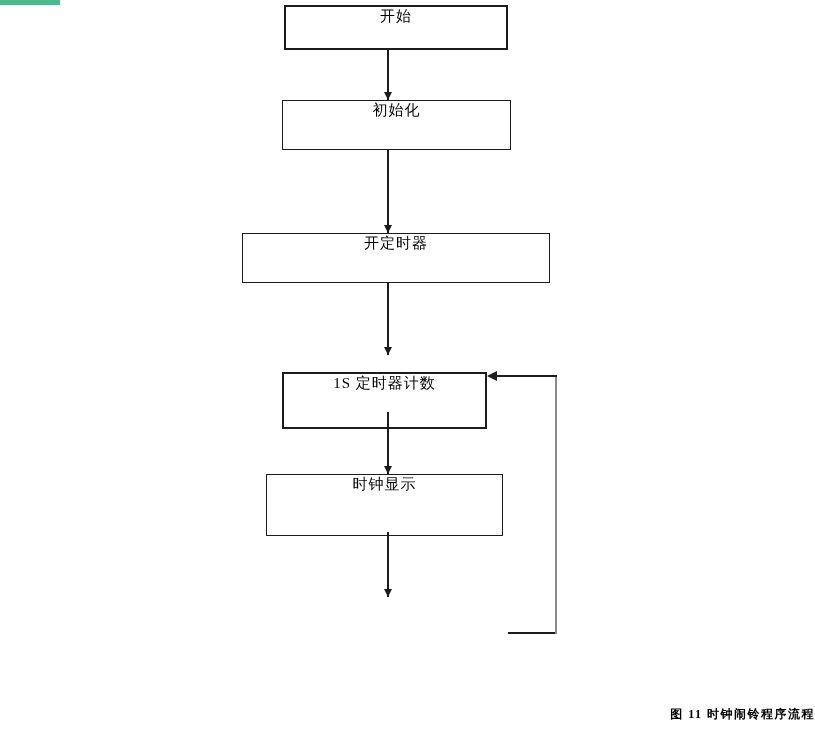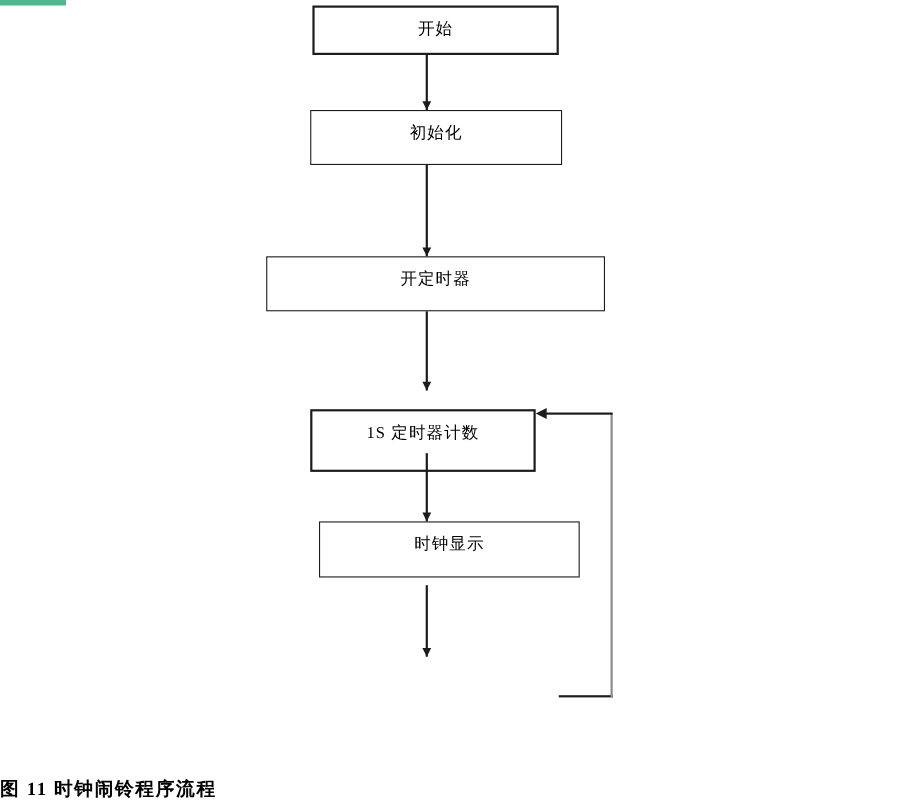--- a/index.html
+++ b/index.html
@@ -27,21 +27,21 @@
     border: 1px solid var(--line, #1c1c1c);
     box-sizing: border-box;
     display: flex;
     justify-content: center;
     align-items: flex-start;
     font-size: 15px;
     color: var(--text, #000000);
     letter-spacing: 1px;
   }
   .node.bold-border { border-width: 2px; }
-  .node .lbl { padding-top: 10px; }
+  .node .lbl { }
 
   .vline {
     position: absolute;
     width: 2px;
     background: var(--line, #1c1c1c);
   }
   .hline {
     position: absolute;
     height: 2px;
     background: var(--line, #1c1c1c);
@@ -60,33 +60,33 @@
     width: 0; height: 0;
     border-top: 5px solid transparent;
     border-bottom: 5px solid transparent;
     border-right: 10px solid var(--line, #1c1c1c);
   }
 
   .caption {
     position: absolute;
     left: 0; top: 706px;
     width: 100%;
-    text-align: left;
-    font-size: 17px;
+    text-align: right;
+    font-size: 12px;
     font-weight: 700;
     letter-spacing: 1.5px;
     color: var(--text, #000000);
   }
 
   
   #node-start        { left: 284px; top:   5px; width: 224px; height: 45px; }
   #node-init         { left: 282px; top: 100px; width: 229px; height: 50px; }
   #node-open-timer   { left: 242px; top: 233px; width: 308px; height: 50px; }
   #node-timer-count  { left: 282px; top: 372px; width: 205px; height: 57px; }
-  #node-clock-display{ left: 266px; top: 474px; width: 237px; height: 51px; margin-left: 24px; }
+  #node-clock-display{ left: 266px; top: 474px; width: 237px; height: 62px; }
   #node-judge-chime  { left: 270px; top: 597px; width: 238px; height: 60px; }
 
   
   #conn-1 { left: 387px; top:  50px; height:  50px; }
   #conn-2 { left: 387px; top: 150px; height:  83px; }
   #conn-3 { left: 387px; top: 283px; height:  72px; }
   #conn-4 { left: 387px; top: 412px; height:  62px; }
   #conn-5 { left: 387px; top: 532px; height:  65px; }
 
   #ah-1 { left: 384px; top:  92px; }

